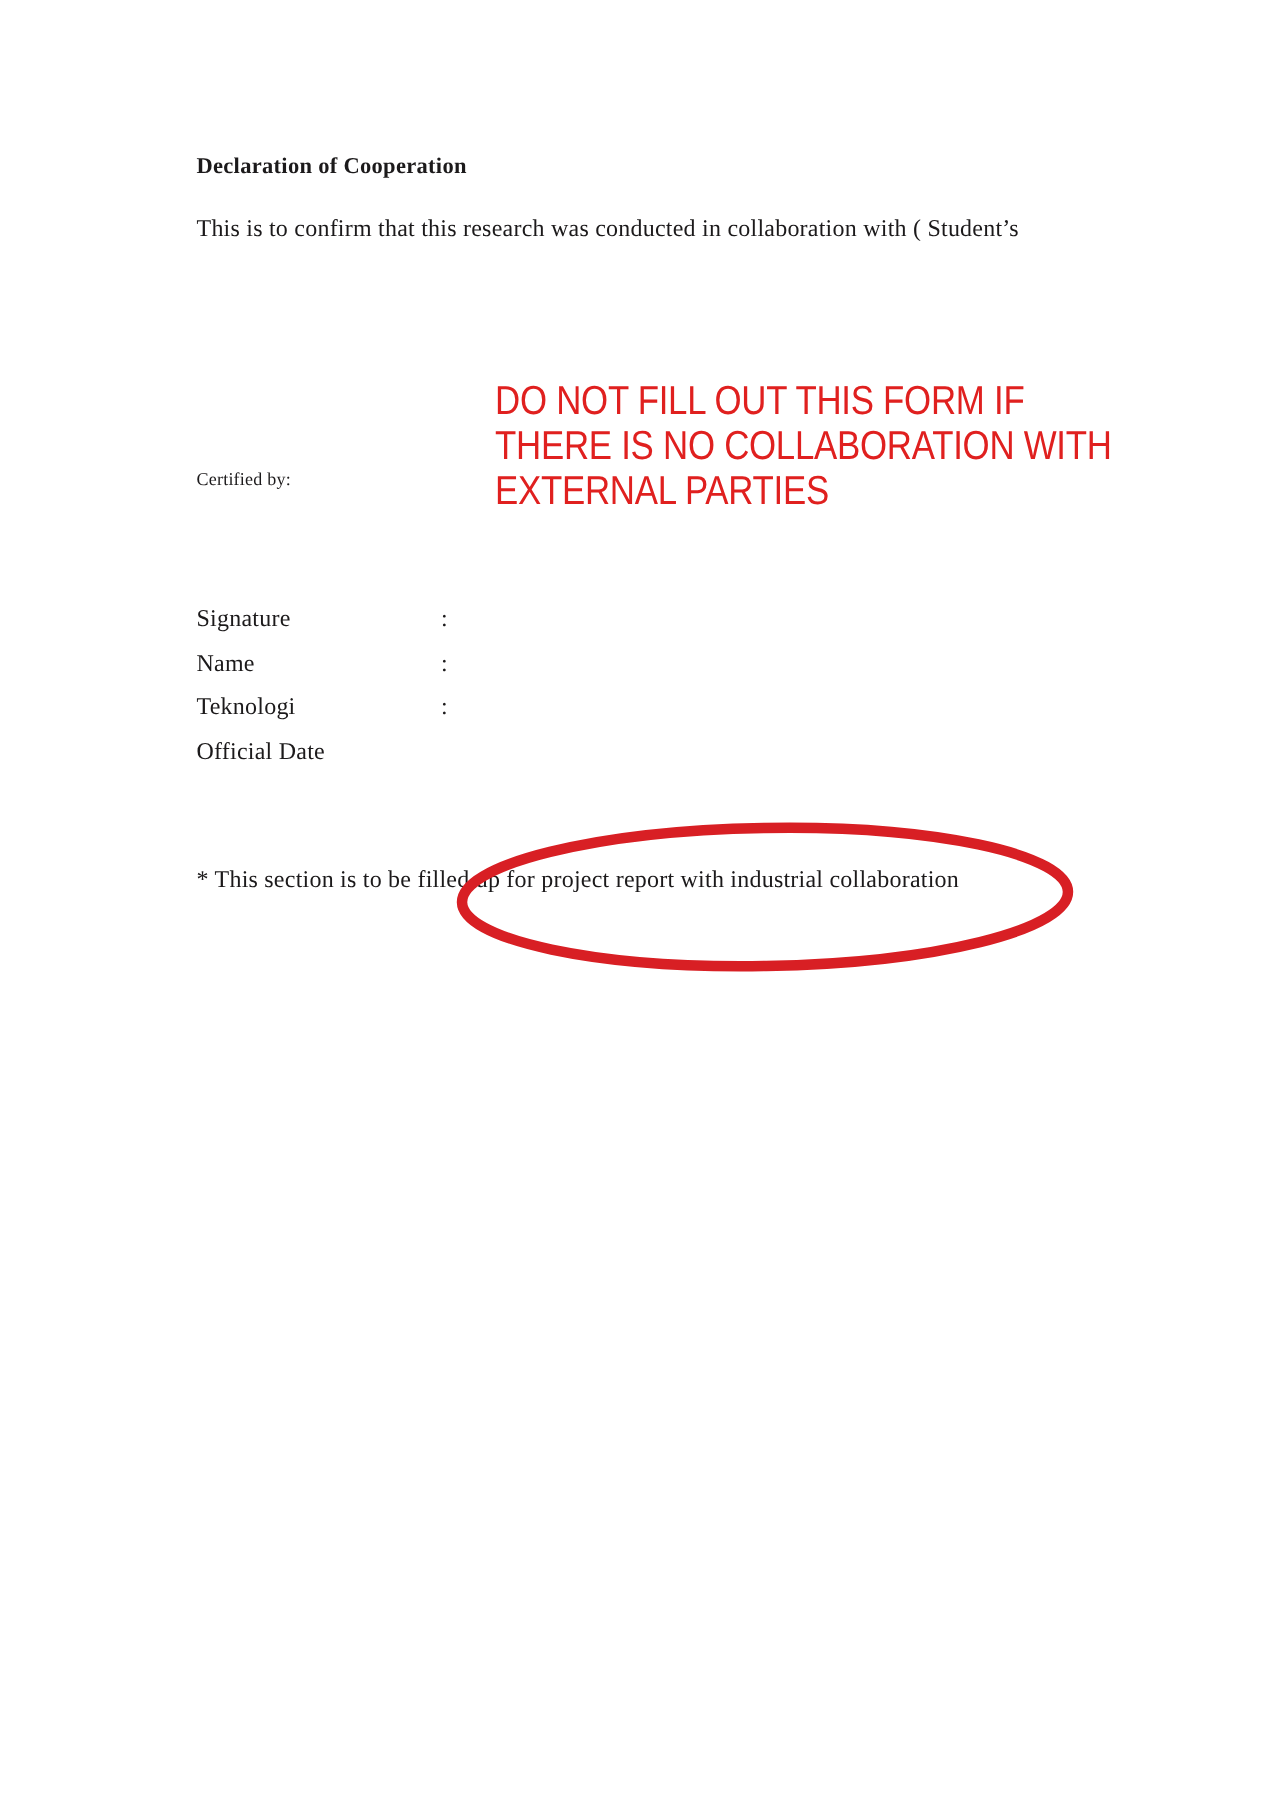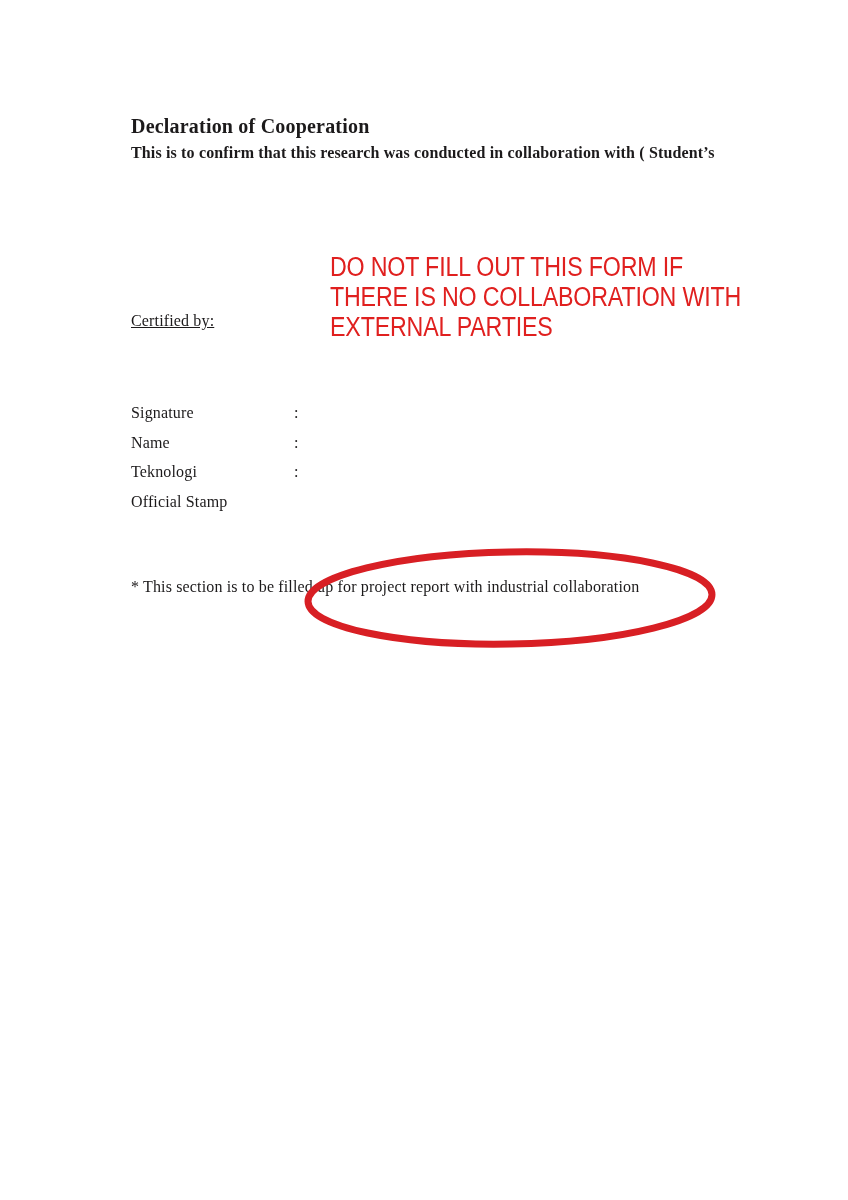--- a/index.html
+++ b/index.html
@@ -7,49 +7,48 @@
     position:relative;
     width:848px;
     height:1200px;
     background:#ffffff;
     font-family:"Liberation Serif", serif;
     color:#1c1a1b;
     overflow:hidden;
   }
   .heading{
     position:absolute;
-    left:131px; top:116px;
-    font-size:20px; font-weight:bold;
+    left:131px; top:101px;
+    font-size:15px; font-weight:bold;
     letter-spacing:0.2px;
     line-height:20px;
   }
   .body-para{
     position:absolute;
     left:131px; top:140px;
     font-size:16px;
     letter-spacing:0.15px;
   }
-  .body-para .line{line-height:26.8px;font-weight:bold;}
+  .body-para .line{line-height:26.8px;}
   .warning{
     position:absolute;
     left:330px; top:252px;
     font-family:"Liberation Sans", sans-serif;
     font-size:27px;
     line-height:30px;
     transform:scaleX(0.86);
     transform-origin:left top;
     white-space:nowrap;
     letter-spacing:-0.2px;
   }
   .certified{
     position:absolute;
     left:131px; top:312px;
-    font-size:16px;
+    font-size:12px;
     letter-spacing:0.15px;
-    text-decoration:underline;
   }
   .fields{
     position:absolute;
     left:131px; top:404px;
     font-size:16px;
     letter-spacing:0.15px;
   }
   .field-row{
     display:flex;
     height:29.6px;
@@ -98,21 +97,21 @@
     </div>
     <div class="field-row">
       <span class="field-label">Name</span>
       <span class="field-colon">:</span>
     </div>
     <div class="field-row">
       <span class="field-label">Teknologi</span>
       <span class="field-colon">:</span>
     </div>
     <div class="field-row">
-      <span class="field-label">Official Stamp</span>
+      <span class="field-label">Official Date</span>
       <span class="field-colon"></span>
     </div>
   </div>
 
   <div class="footnote">* This section is to be filled up for project report with industrial collaboration</div>
 
   <svg class="ellipse-annotation" viewBox="0 0 418 104" xmlns="http://www.w3.org/2000/svg">
     <ellipse cx="209" cy="52" rx="202" ry="46" fill="none" stroke-width="7" stroke="#d81f24"></ellipse>
   </svg>
 

